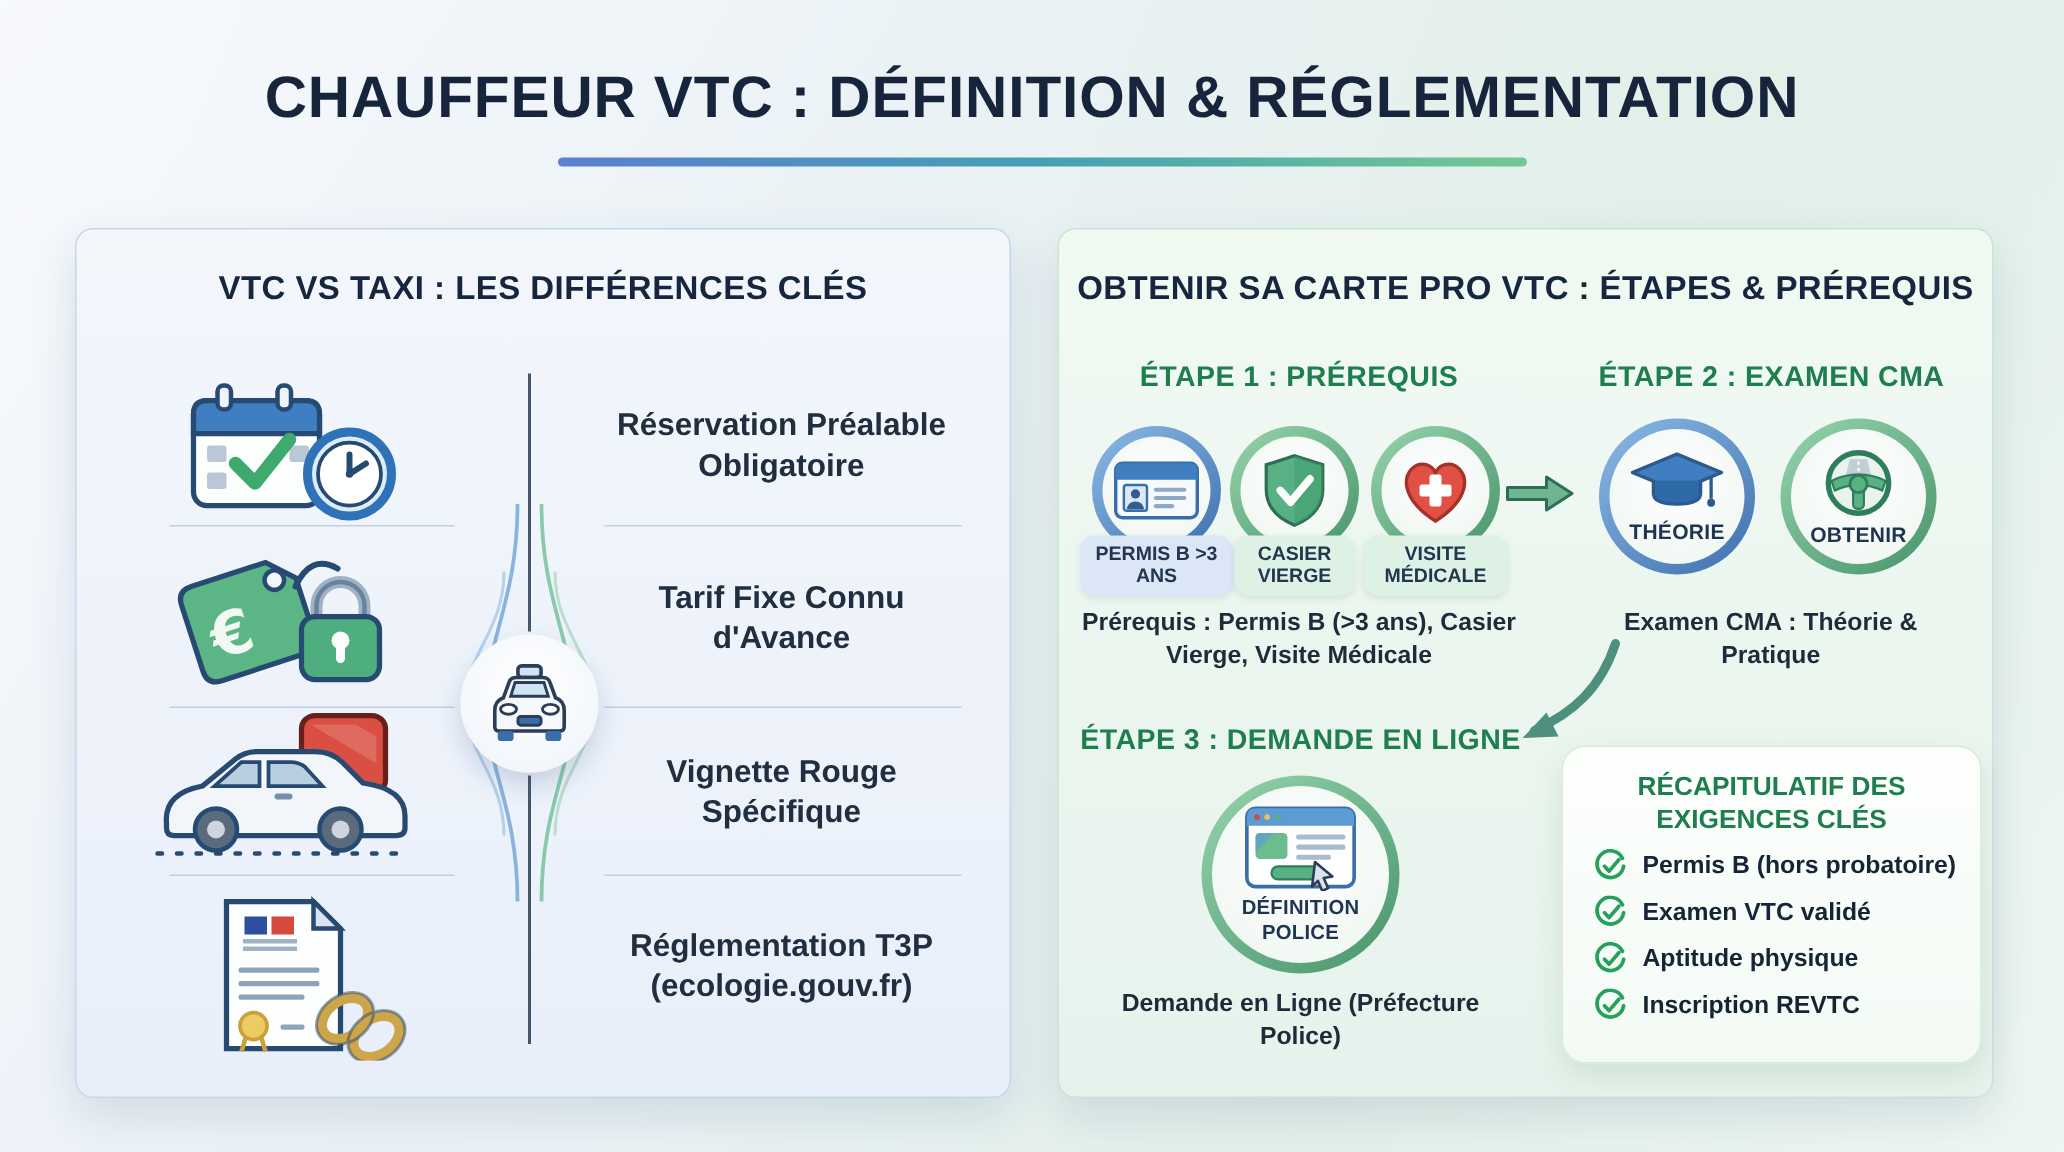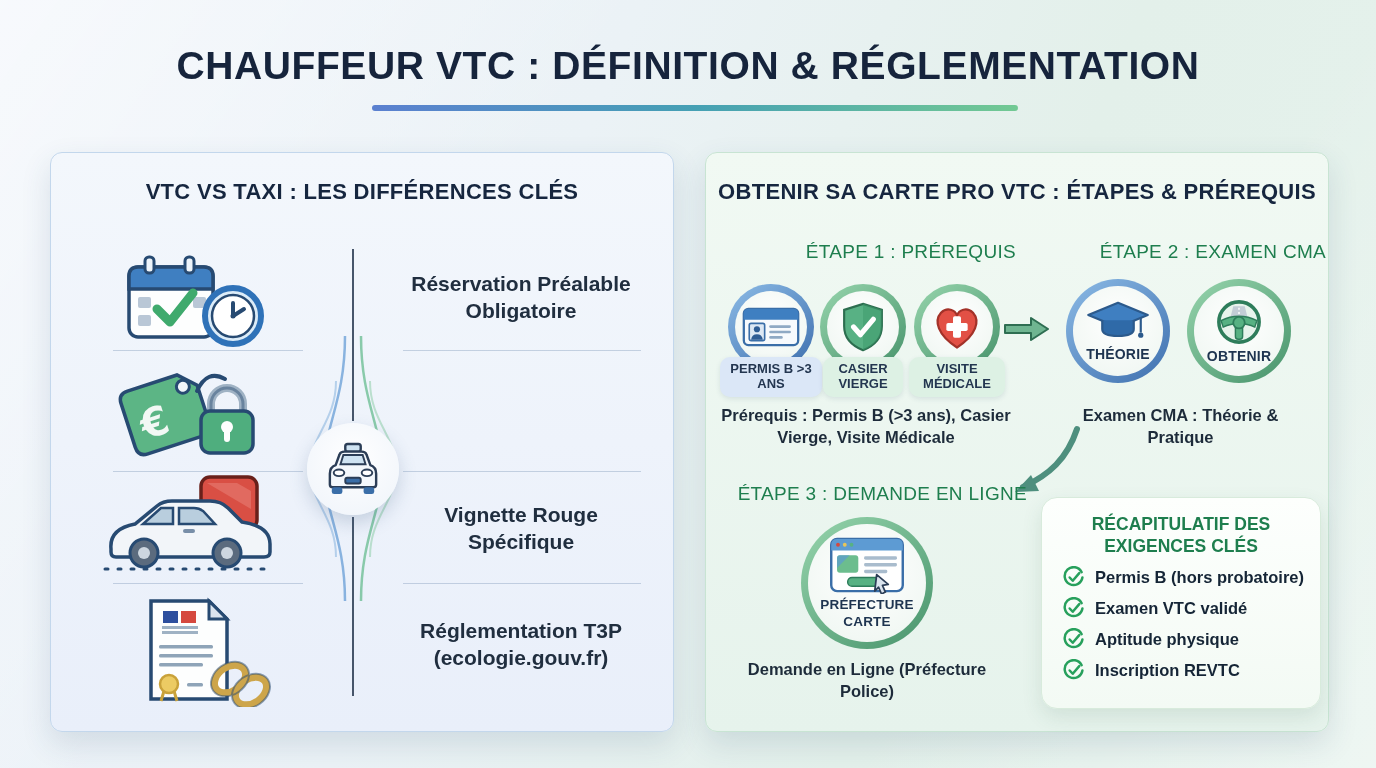--- a/index.html
+++ b/index.html
@@ -24,21 +24,21 @@
   
   .l-icon{position:absolute;}
   .l-text{position:absolute;width:260px;text-align:center;font-size:21px;font-weight:700;
     color:#202e3f;line-height:1.3;display:flex;align-items:center;justify-content:center;}
   .l-div{position:absolute;height:0;border-top:1px solid rgba(128,153,184,.40);}
   .mid-orn{position:absolute;left:247px;top:88px;pointer-events:none;}
   .taxi-circle{position:absolute;left:256px;top:270px;width:92px;height:92px;border-radius:50%;
     background:radial-gradient(circle at 50% 38%,#ffffff 0%,#f2f6fb 78%,#e7edf6 100%);
     box-shadow:0 8px 18px rgba(60,92,132,.22);display:flex;align-items:center;justify-content:center;}
   
-  .step-title{position:absolute;font-size:19px;font-weight:400;letter-spacing:.3px;color:#1e7e4e;text-align:right;}
+  .step-title{position:absolute;font-size:19px;font-weight:700;letter-spacing:.3px;color:#1e7e4e;text-align:center;}
   .ring{position:absolute;border-radius:50%;padding:7px;box-sizing:border-box;}
   .ring>.inner{width:100%;height:100%;border-radius:50%;
     background:radial-gradient(circle at 50% 40%,#ffffff 0%,#f2f8f4 72%,#e9f2ee 100%);
     display:flex;flex-direction:column;align-items:center;justify-content:center;}
   .ring-blue{background:linear-gradient(140deg,#8cbbe6 0%,#3e6fae 100%);}
   .ring-green{background:linear-gradient(140deg,#97d5ad 0%,#47936b 100%);}
   .ring-label{font-size:14px;font-weight:800;color:#1e3450;margin-top:3px;letter-spacing:.2px;}
   .pill{position:absolute;border-radius:10px;padding:5px 8px;text-align:center;
     font-size:13px;font-weight:800;color:#233650;line-height:1.15;box-sizing:border-box;
     box-shadow:0 2px 5px rgba(50,80,110,.12);}
@@ -156,20 +156,21 @@
         <path d="M19 23 L22 13.5 H42 L45 23 Z" fill="#cfe3f2" stroke="#2c3e57" stroke-width="2"></path>
         <ellipse cx="17.5" cy="32" rx="5.5" ry="3.4" fill="#ffffff" stroke="#2c3e57" stroke-width="2"></ellipse>
         <ellipse cx="46.5" cy="32" rx="5.5" ry="3.4" fill="#ffffff" stroke="#2c3e57" stroke-width="2"></ellipse>
         <rect x="24" y="37" width="16" height="6" rx="2" fill="#3a6ea8" stroke="#2c3e57" stroke-width="2"></rect>
         <rect x="10" y="47" width="11" height="7" rx="2.5" fill="#3a6ea8"></rect>
         <rect x="43" y="47" width="11" height="7" rx="2.5" fill="#3a6ea8"></rect>
       </svg>
     </div>
 
     <div class="l-text" style="left:340px;top:92px;height:104px;">Réservation Préalable Obligatoire</div>
+    <div class="l-text" style="left:340px;top:226px;height:66px;">Tarif Fixe Connu d'Avance</div>
     <div class="l-text" style="left:340px;top:342px;height:66px;">Vignette Rouge Spécifique</div>
     <div class="l-text" style="left:340px;top:456px;height:70px;">Réglementation T3P (ecologie.gouv.fr)</div>
 
     <div class="l-div" style="left:62px;top:197px;width:190px;"></div>
     <div class="l-div" style="left:352px;top:197px;width:238px;"></div>
     <div class="l-div" style="left:62px;top:318px;width:190px;"></div>
     <div class="l-div" style="left:352px;top:318px;width:238px;"></div>
     <div class="l-div" style="left:62px;top:430px;width:190px;"></div>
     <div class="l-div" style="left:352px;top:430px;width:238px;"></div>
   </div>
@@ -265,21 +266,21 @@
             <circle cx="17" cy="9" r="2" fill="#e8c55a"></circle>
             <circle cx="24" cy="9" r="2" fill="#57b183"></circle>
           <rect x="9" y="20" width="22" height="18" rx="3" fill="#6cbd8e"></rect>
           <path d="M9 23 q0-3 3-3 h10 l-13 13 Z" fill="#5d9bd3" opacity=".7"></path>
           <rect x="37" y="21" width="34" height="3.5" rx="1.5" fill="#a9bccd"></rect>
           <rect x="37" y="28" width="34" height="3.5" rx="1.5" fill="#a9bccd"></rect>
           <rect x="37" y="35" width="24" height="3.5" rx="1.5" fill="#a9bccd"></rect>
           <rect x="20" y="43" width="34" height="9" rx="4.5" fill="#57b183" stroke="#2e7d5b" stroke-width="1.5"></rect>
           <path d="M50 40 l12 10 -6 1 3 7 -4 2 -3-7 -4 4 Z" fill="#dbe4ee" stroke="#2c3e57" stroke-width="1.8" stroke-linejoin="round"></path>
         </svg>
-        <div class="ring-label" style="font-size:13.5px;text-align:center;line-height:1.2;width:100px;">PRÉFECTURE CARTE</div>
+        <div class="ring-label" style="font-size:13.5px;text-align:center;line-height:1.2;width:100px;">DÉFINITION POLICE</div>
       </div>
     </div>
 
     <div class="caption" style="left:31px;top:506px;width:260px;">Demande en Ligne (Préfecture Police)</div>
 
     <div class="recap">
       <div class="recap-title">RÉCAPITULATIF DES EXIGENCES CLÉS</div>
       <div class="recap-item" style="top:99px;">
         <svg width="23" height="23" viewBox="0 0 24 24">
           <path d="M20.5 6.5 A9.3 9.3 0 1 0 21.3 12" fill="none" stroke="#27a05c" stroke-width="2.6" stroke-linecap="round"></path>

